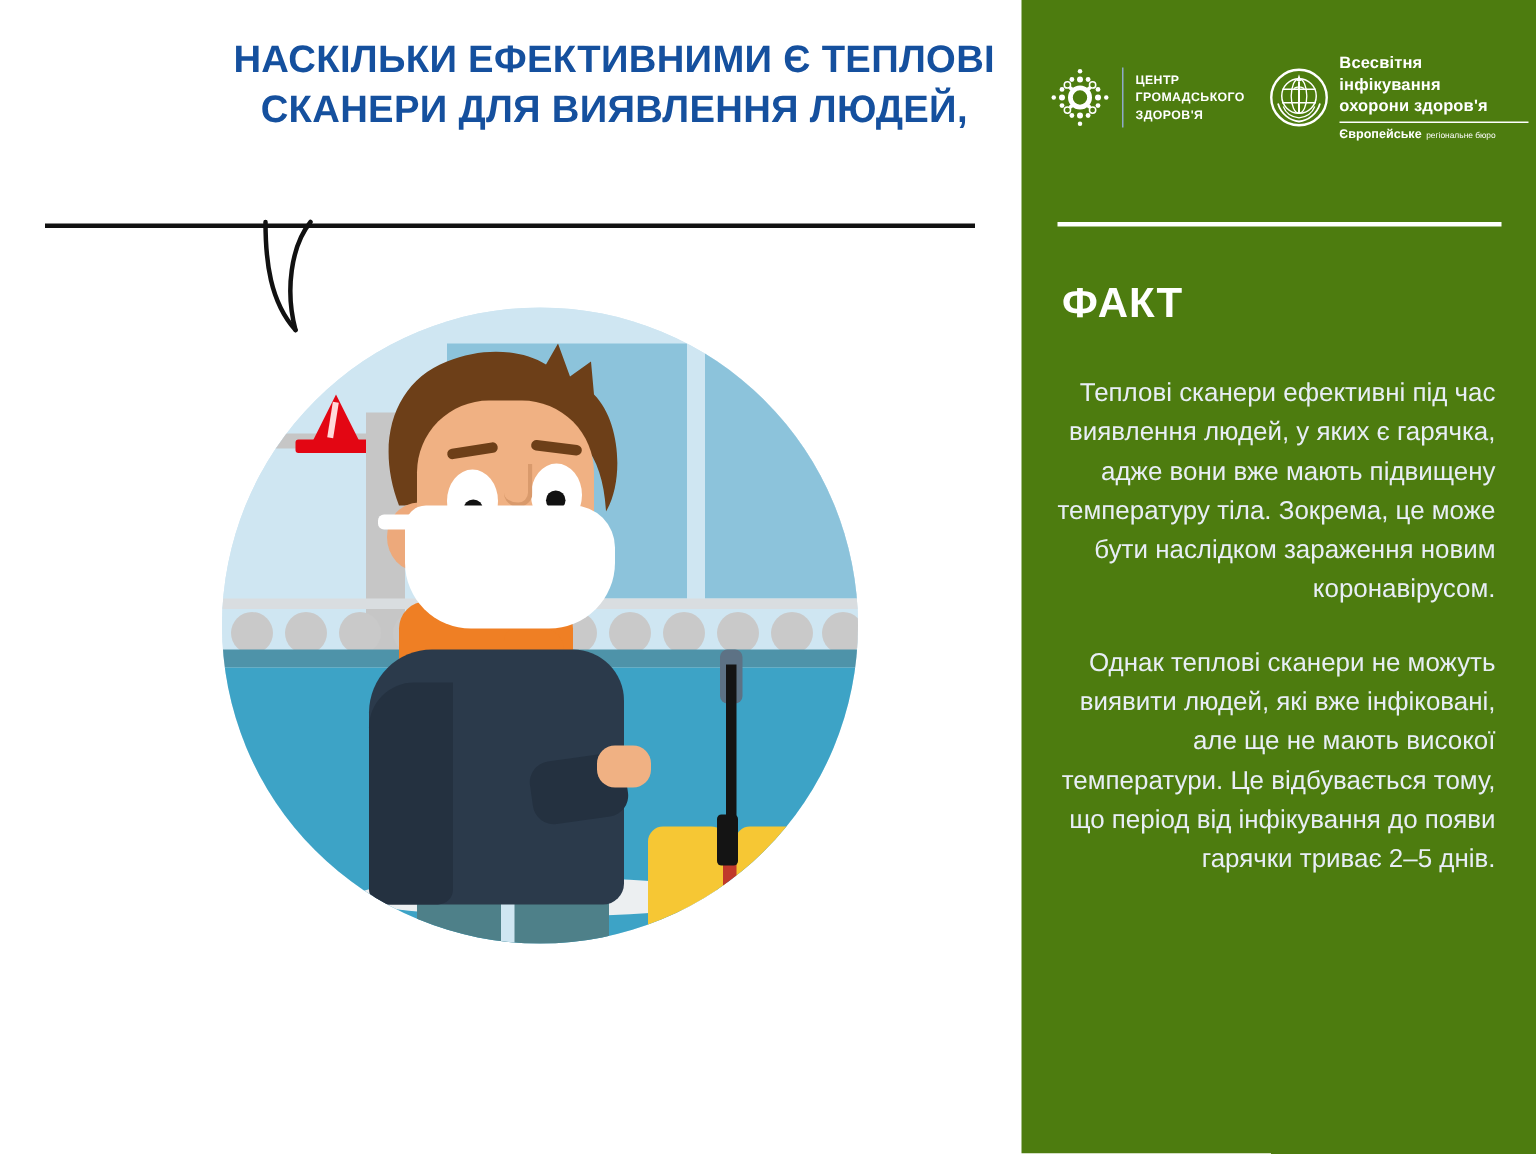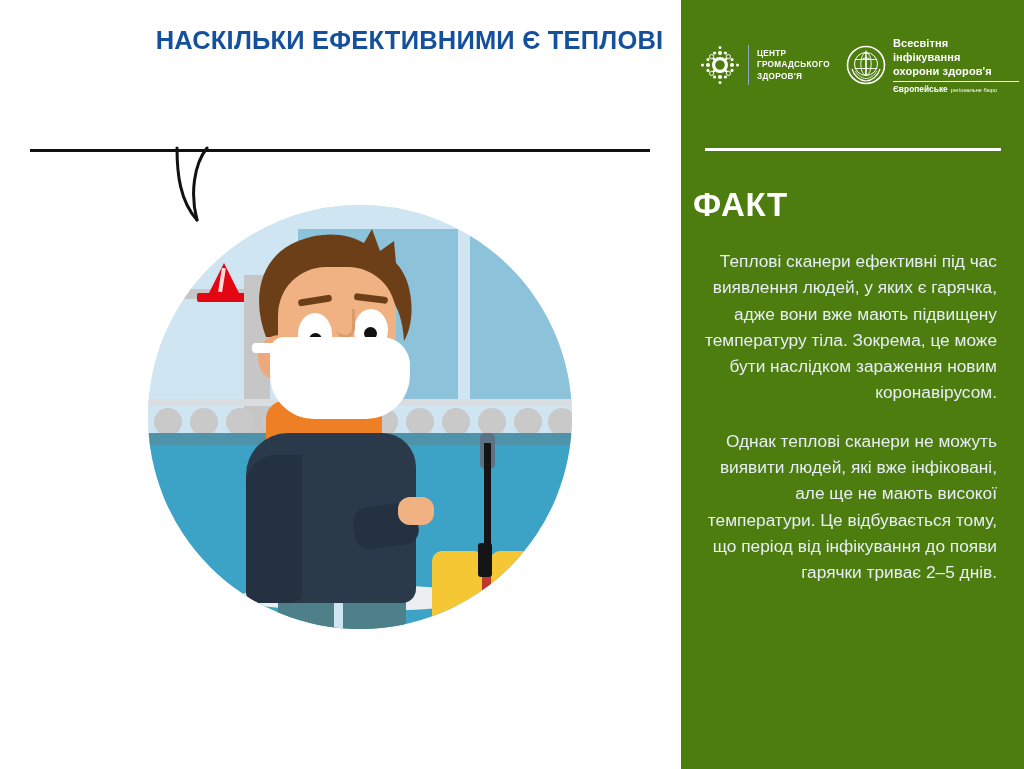--- a/index.html
+++ b/index.html
@@ -79,34 +79,35 @@
   .logo-who{display:flex;align-items:center;margin-left:16px;}
   .who-mark{width:40px;height:40px;flex:0 0 40px;margin-right:7px;}
   .who-text{color:#ffffff;}
   .who-main{font-size:11px;line-height:1.3;font-weight:600;letter-spacing:0.1px;}
   .who-rule{height:1px;background:#ffffff;margin:3px 0 2px 0;width:126px;}
   .who-sub{font-size:8.4px;line-height:1.2;display:flex;align-items:baseline;gap:3px;}
   .who-sub-b{font-weight:bold;font-size:8.4px;}
   .who-sub-s{font-size:5.6px;}
 
   .divider{position:absolute;left:24px;top:148px;width:296px;height:3px;background:#ffffff;}
-  .fact-head{position:absolute;left:12px;top:186px;color:#ffffff;font-size:33px;font-weight:bold;letter-spacing:0.6px;}
+  .fact-head{position:absolute;left:27px;top:186px;color:#ffffff;font-size:28px;font-weight:bold;letter-spacing:0.6px;}
   .fact-body{position:absolute;left:24px;top:248px;width:292px;color:#e8eef6;font-size:17.3px;line-height:1.52;text-align:right;}
   .fact-body p{margin:0 0 22px 0;}
   .fact-body p:last-child{margin-bottom:0;}
 </style>
 </head>
 <body>
 
 <div class="page">
 
   <div class="left-panel">
 
     <div class="title">
       <div>НАСКІЛЬКИ ЕФЕКТИВНИМИ Є ТЕПЛОВІ</div>
+      <div>СКАНЕРИ ДЛЯ ВИЯВЛЕННЯ ЛЮДЕЙ,</div>
     </div>
 
     <div class="bubble-rule"></div>
     <svg class="bubble-tail" viewBox="0 0 70 78">
       <path d="M17 2 C17 28, 20 55, 37 74" stroke="#111" stroke-width="3" fill="none" stroke-linecap="round"></path>
       <path d="M47 2 C34 18, 30 48, 37 74" stroke="#111" stroke-width="3" fill="none" stroke-linecap="round"></path>
     </svg>
 
     <div class="illus">
       <div class="circle-clip">

